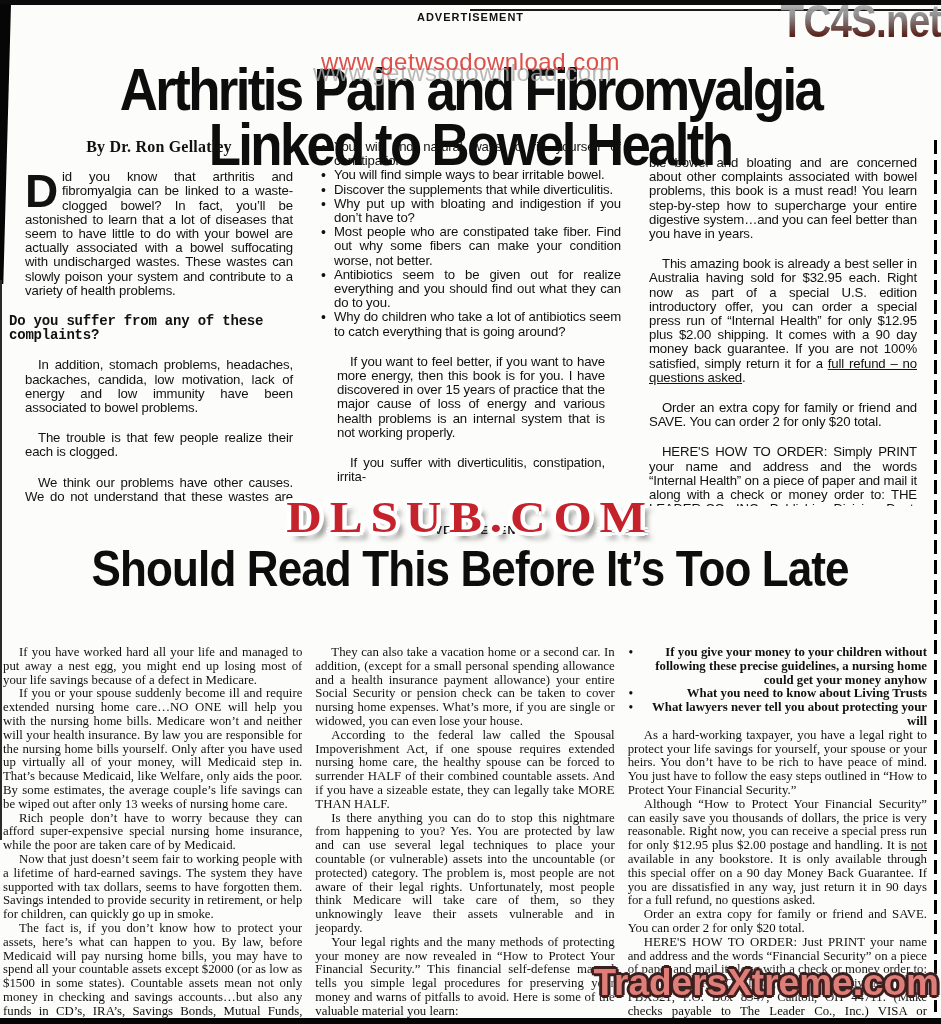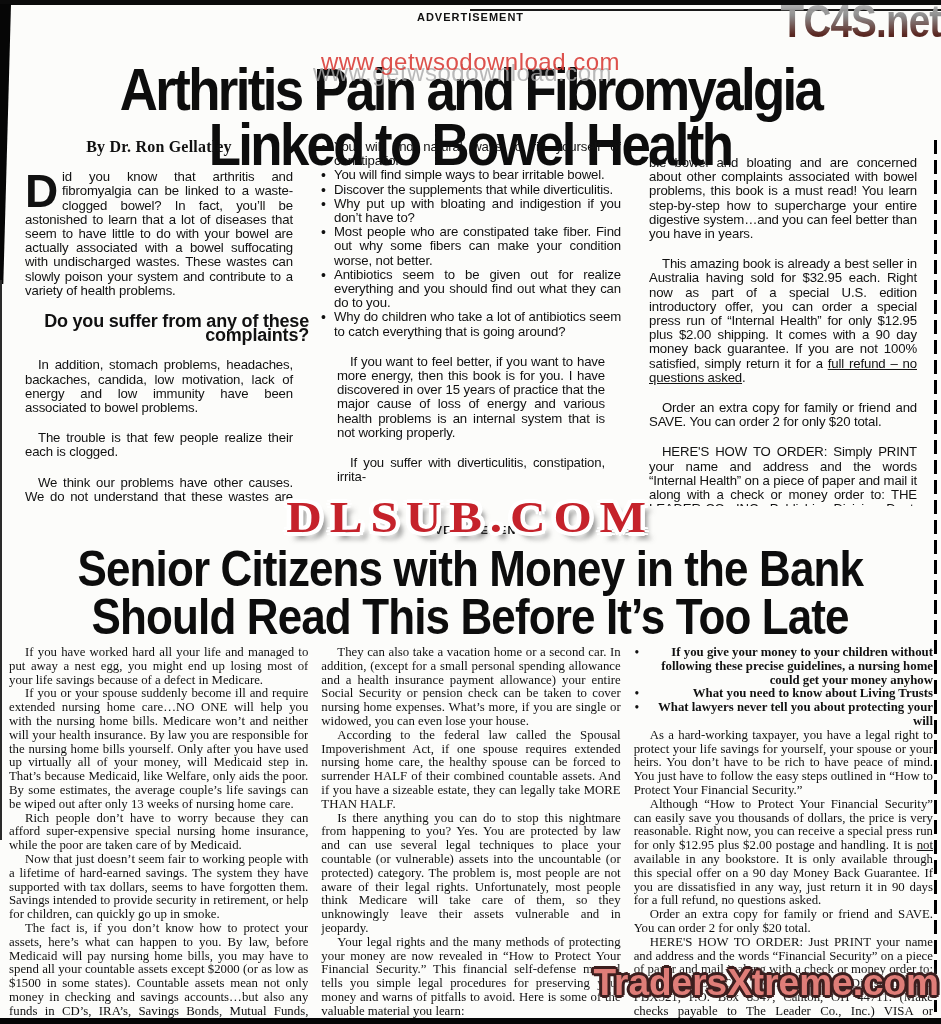--- a/index.html
+++ b/index.html
@@ -47,28 +47,28 @@
 
   
   .ad1-wrap{position:absolute;top:140px;left:9px;width:924px;height:366px;display:flex;gap:12px;z-index:2;}
   .ad1-wrap .col{flex:1 1 0;overflow:hidden;font-size:13.2px;line-height:14.2px;
                  text-align:justify;letter-spacing:-0.15px;}
   .byline{text-align:center;font-family:"Liberation Serif",serif;font-weight:bold;font-size:16px;
           margin:0 0 5px 0;letter-spacing:.2px;}
   .ad1-wrap p{margin:16px;}
   .ad1-wrap p.ind{text-indent:13px;}
   .dropcap{float:left;font-weight:bold;font-size:46px;line-height:38px;padding:2px 4px 0 0;}
-  .subhead{margin:9px 0 1px 0;font-size:18px;font-weight:bold;text-align:right;letter-spacing:-0.2px;}
+  .subhead{margin:9px 0 1px 0;font-size:14px;font-weight:bold;text-align:left;letter-spacing:-0.2px;font-family:Liberation Mono, monospace;}
   .bullet{padding-left:13px;position:relative;}
   .bullet::before{content:"•";position:absolute;left:0;top:0;font-size:14px;}
   .u{text-decoration:underline;}
   .copyright{text-align:right;font-size:13px;margin-top:0;letter-spacing:0;}
 
   
-  .ad2-wrap{position:absolute;top:646px;left:9px;width:924px;height:372px;display:flex;gap:13px;z-index:2;}
+  .ad2-wrap{position:absolute;top:646px;left:3px;width:924px;height:372px;display:flex;gap:13px;z-index:2;}
   .ad2-wrap .col{flex:1 1 0;overflow:hidden;font-family:"Liberation Serif",serif;
                  font-size:12.8px;line-height:13.8px;text-align:justify;}
   .ad2-wrap p{margin:0;text-indent:16px;}
   .bbullet{padding-left:11px;position:relative;font-weight:bold;text-align:right;}
   .bbullet::before{content:"•";position:absolute;left:1px;top:0;font-size:12px;}
   .adv-label2{top:524px;z-index:1;}
 </style>
 </head>
 <body>
 
@@ -118,21 +118,20 @@
       <p class="ind"><span>This amazing book is already a best seller in Australia having sold for $32.95 each. Right now as part of a special U.S. edition introductory offer, you can order a special press run of “Internal Health” for only $12.95 plus $2.00 shipping. It comes with a 90 day money back guarantee. If you are not 100% satisfied, simply return it for a </span><span class="u">full refund – no questions asked</span><span>.</span></p>
       <p class="ind">Order an extra copy for family or friend and SAVE. You can order 2 for only $20 total.</p>
       <p class="ind">HERE'S HOW TO ORDER: Simply PRINT your name and address and the words “Internal Health” on a piece of paper and mail it along with a check or money order to: THE LEADER CO., INC., Publishing Division, Dept. IH816, P.O. Box 8347, Canton, OH 44711. VISA or MasterCard send card number and expiration date. Act now. Orders will be fulfilled on a first come, first served basis.</p>
       <div class="copyright">© 2005 The Leader Co., Inc.</div>
     </div>
   </div>
 
   <div class="adv-label adv-label2">ADVERTISEMENT</div>
 
   <div class="headline headline2">
-    <span class="hl-line"><span class="hl-inner">Senior Citizens with Money in the Bank</span></span>
     <span class="hl-line"><span class="hl-inner">Should Read This Before It’s Too Late</span></span>
   </div>
 
   <div class="ad2-wrap">
     <div class="col">
       <p>If you have worked hard all your life and managed to put away a nest egg, you might end up losing most of your life savings because of a defect in Medicare.</p>
       <p>If you or your spouse suddenly become ill and require extended nursing home care…NO ONE will help you with the nursing home bills. Medicare won’t and neither will your health insurance. By law you are responsible for the nursing home bills yourself. Only after you have used up virtually all of your money, will Medicaid step in. That’s because Medicaid, like Welfare, only aids the poor. By some estimates, the average couple’s life savings can be wiped out after only 13 weeks of nursing home care.</p>
       <p>Rich people don’t have to worry because they can afford super-expensive special nursing home insurance, while the poor are taken care of by Medicaid.</p>
       <p>Now that just doesn’t seem fair to working people with a lifetime of hard-earned savings. The system they have supported with tax dollars, seems to have forgotten them. Savings intended to provide security in retirement, or help for children, can quickly go up in smoke.</p>
       <p>The fact is, if you don’t know how to protect your assets, here’s what can happen to you. By law, before Medicaid will pay nursing home bills, you may have to spend all your countable assets except $2000 (or as low as $1500 in some states). Countable assets mean not only money in checking and savings accounts…but also any funds in CD’s, IRA’s, Savings Bonds, Mutual Funds, stocks, whole life insurance, annuities and other types of investments, as well as most trust assets.</p>

